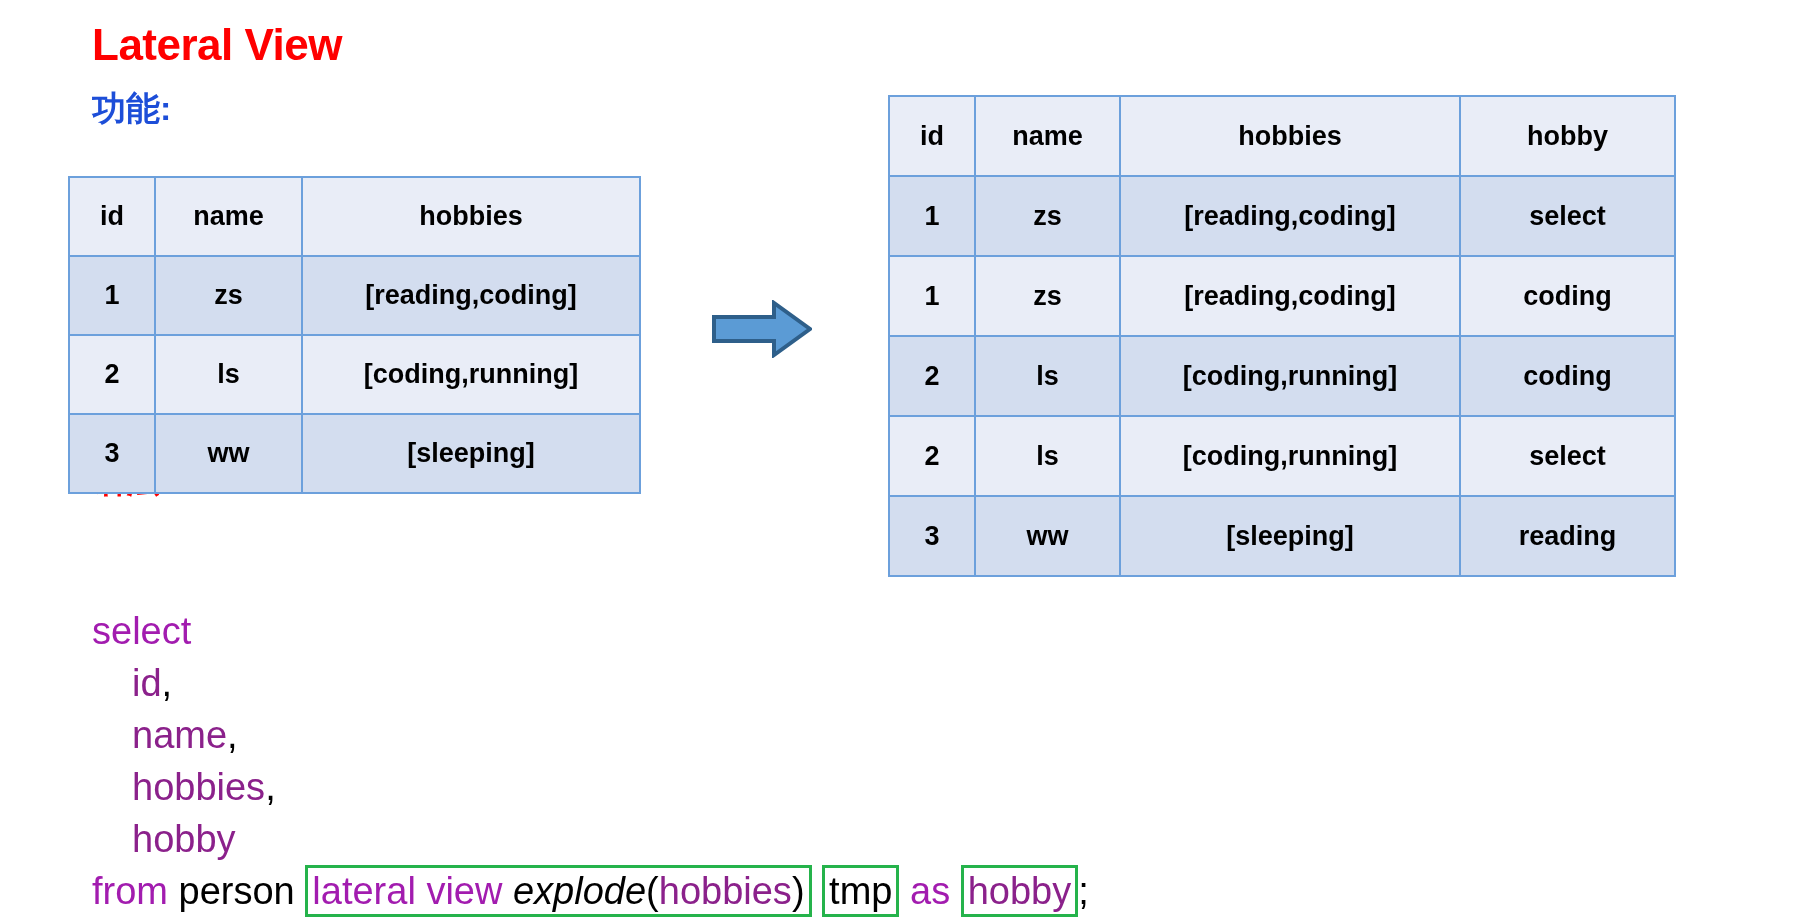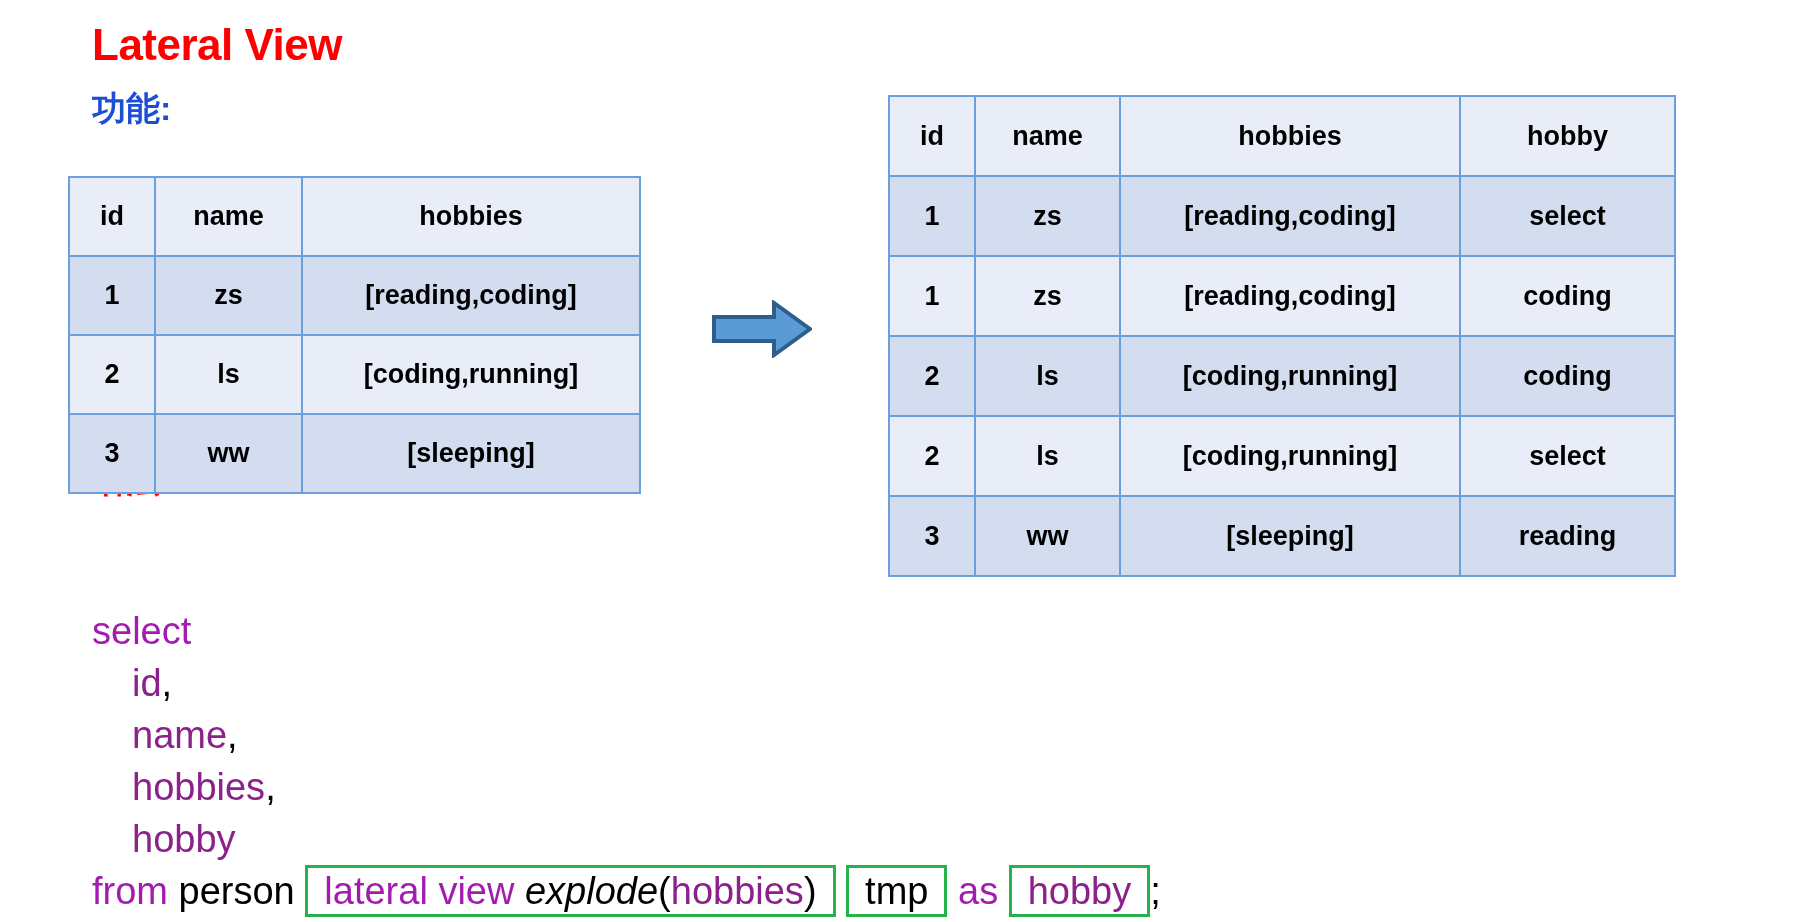--- a/index.html
+++ b/index.html
@@ -97,21 +97,21 @@
     line-height: 52px;
     color: #000000;
     white-space: pre;
   }
   .kw   { color: #a21caf; }          
   .col  { color: #8B218B; }          
   .plain{ color: #000000; }
   .fn   { color: #000000; font-style: italic; }
   .boxed {
     border: 3px solid #25B34B;
-    padding: 0 16px;
+    padding: 0 4px;
     display: inline-block;
     line-height: 46px;
   }
   .indent { display: inline-block; width: 40px; }
 </style>
 </head>
 <body>
 
 <div id="slide-title">Lateral View</div>
 <div id="label-function">功能:</div>

